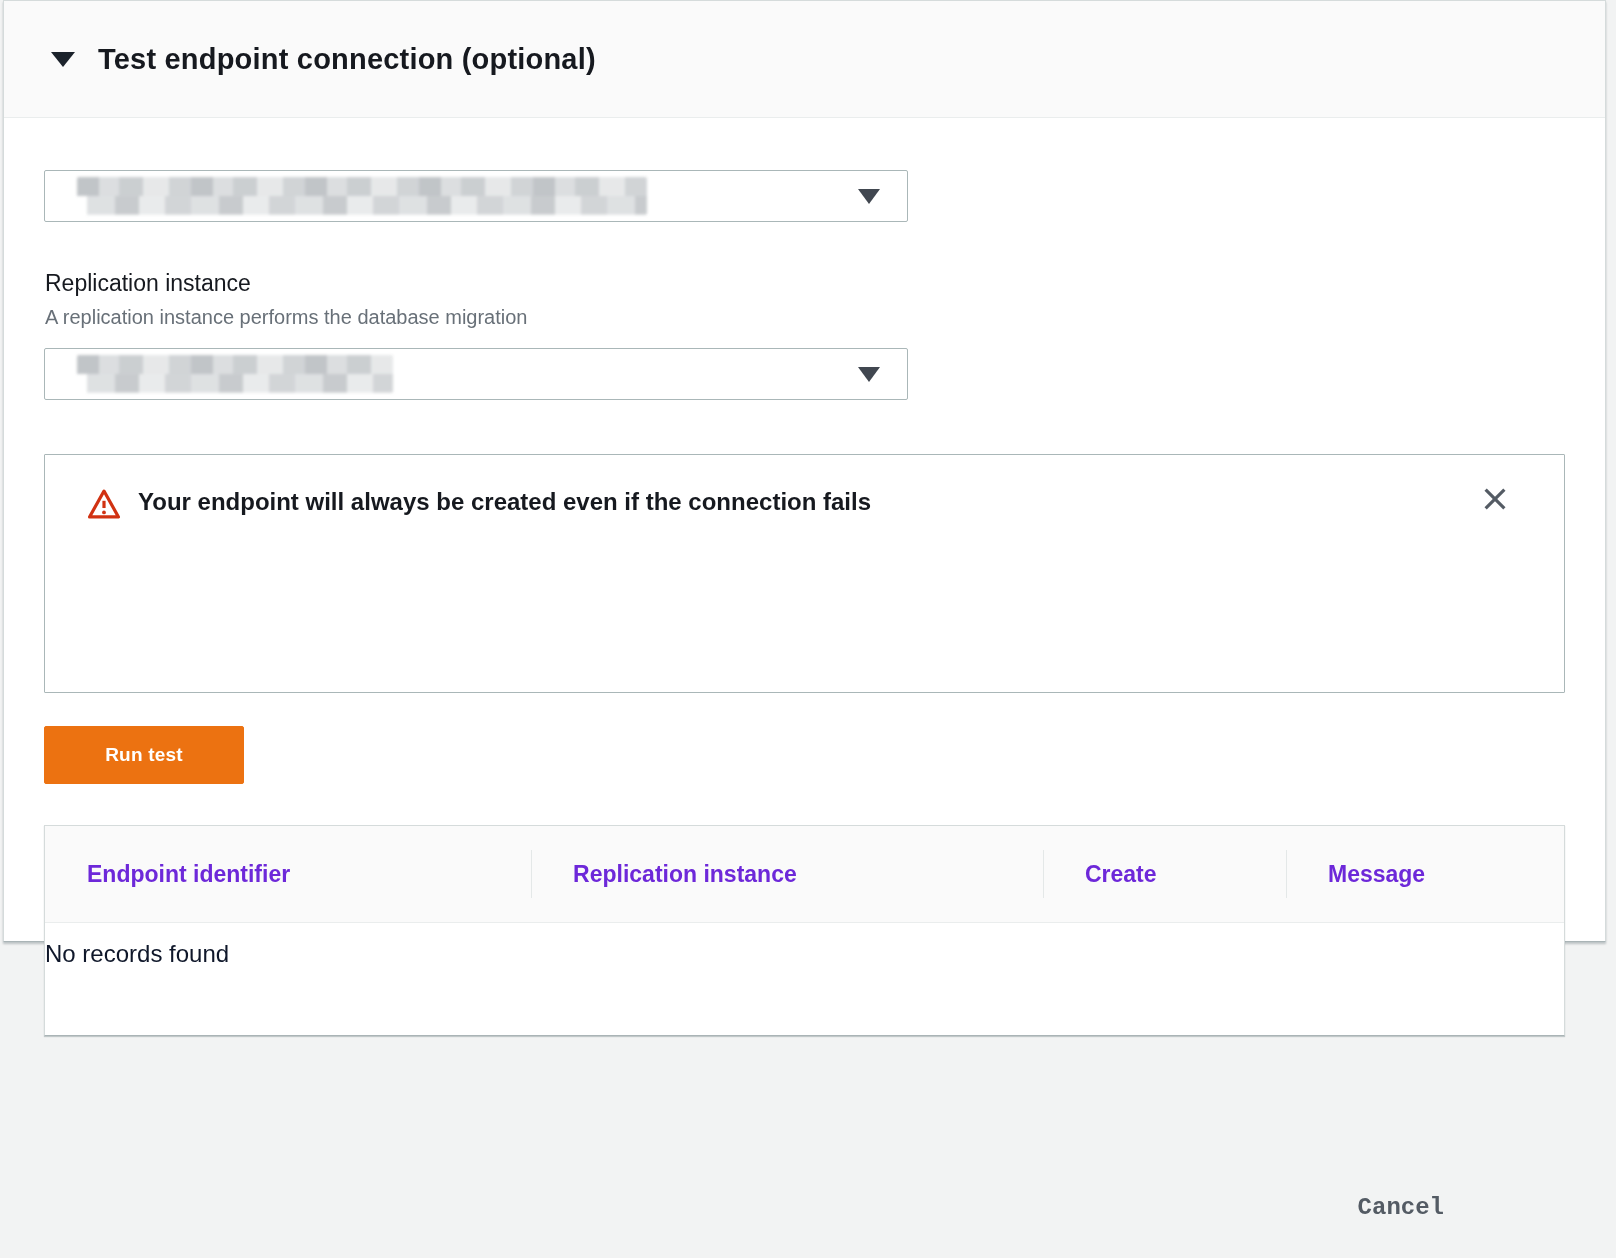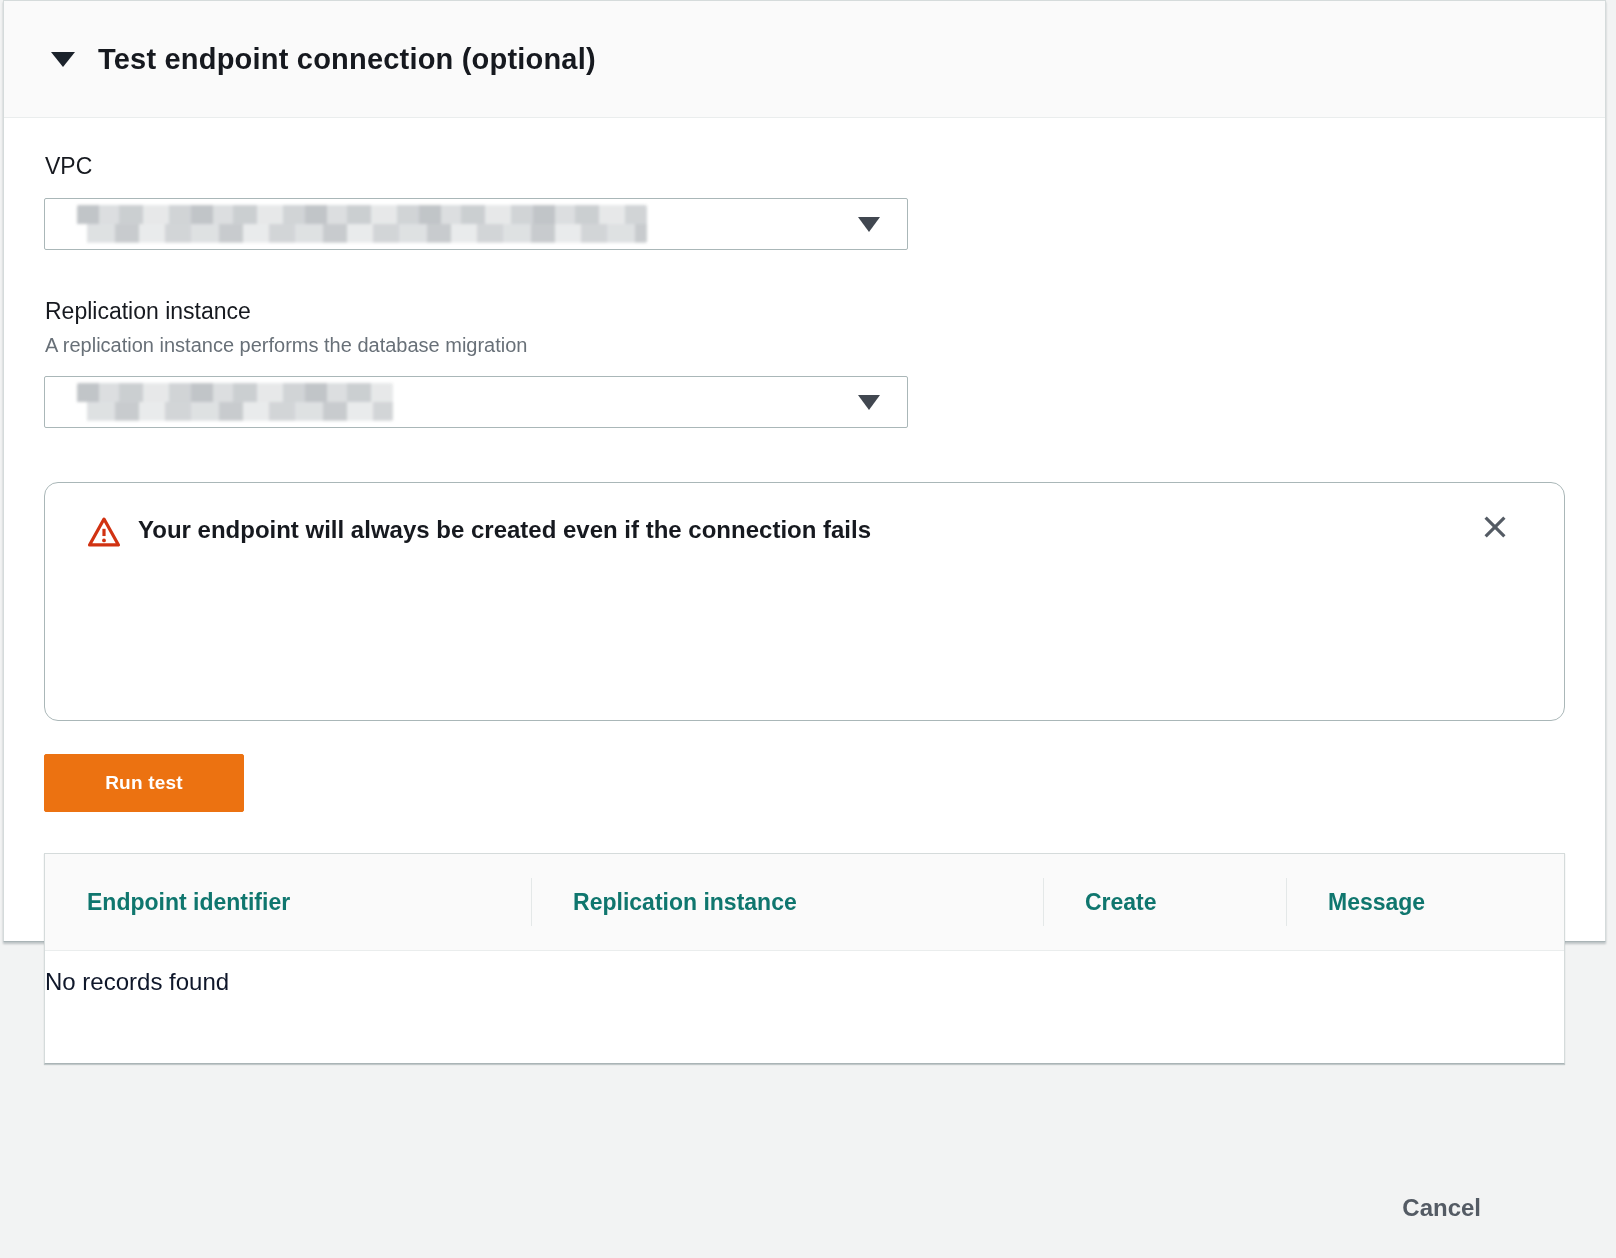--- a/index.html
+++ b/index.html
@@ -74,21 +74,21 @@
     opacity:.85;
   }
   .redacted-vpc { width:570px; }
   .redacted-ri  { width:316px; }
 
   
   .alert {
     margin-top:54px;
     width:1521px; min-height:239px;
     border:1px solid #aab7b8;
-    border-radius:14px;
+    border-radius:1px;
     background:#fff;
     position:relative;
     padding:30px 90px 46px 42px;
     display:flex; align-items:flex-start;
   }
   .warning-icon { flex:none; margin:3px 17px 0 0; }
   .alert-title { font-size:24px; font-weight:bold; color:#16191f; line-height:34px; }
   .alert-body  { font-size:23px; color:#16191f; line-height:39px; margin-top:6px; max-width:1285px; }
   .alert-close {
     position:absolute; top:28px; right:52px;
@@ -117,21 +117,21 @@
     background:#fff;
   }
   .thead {
     display:flex; align-items:center;
     height:97px;
     background:#fafafa;
     border-bottom:1px solid #eaeded;
   }
   .th {
     padding-left:42px;
-    font-size:23px; font-weight:bold; color:#0f766e;
+    font-size:23px; font-weight:bold; color:#6d28d9;
     position:relative; line-height:28px;
   }
   .th + .th::before {
     content:""; position:absolute; left:0; top:50%;
     transform:translateY(-50%);
     width:1px; height:48px; background:#e4e8e8;
   }
   .th-1 { width:32.0%; }
   .th-2 { width:33.7%; }
   .th-3 { width:16.0%; }
@@ -146,38 +146,37 @@
   
   .footer {
     position:absolute; left:0; top:1103px;
     width:1616px; height:155px;
     background:#f2f3f3;
     display:flex; align-items:center; justify-content:flex-end;
     padding:54px 101px 0 0;
   }
   .link-cancel {
     background:none; border:none; cursor:pointer;
-    font-family:Liberation Sans, sans-serif; font-size:24px; font-weight:bold; color:#545b64;
-    margin-right:34px;
+    font-family:Liberation Mono, monospace; font-size:24px; font-weight:bold; color:#545b64;
+    margin-right:71px;
   }
 </style>
 </head>
 <body>
 
 <div class="panel">
 
   <div class="panel-header">
     <span class="tri-down"></span>
     <span class="panel-title">Test endpoint connection (optional)</span>
   </div>
 
   <div class="panel-body">
 
     <div class="field-vpc">
-      <div class="field-label">VPC</div>
       <div class="select">
         <span class="redacted redacted-vpc"></span>
         <span class="select-caret"></span>
       </div>
     </div>
 
     <div class="field-ri">
       <div class="field-label">Replication instance</div>
       <div class="field-desc">A replication instance performs the database migration</div>
       <div class="select">

